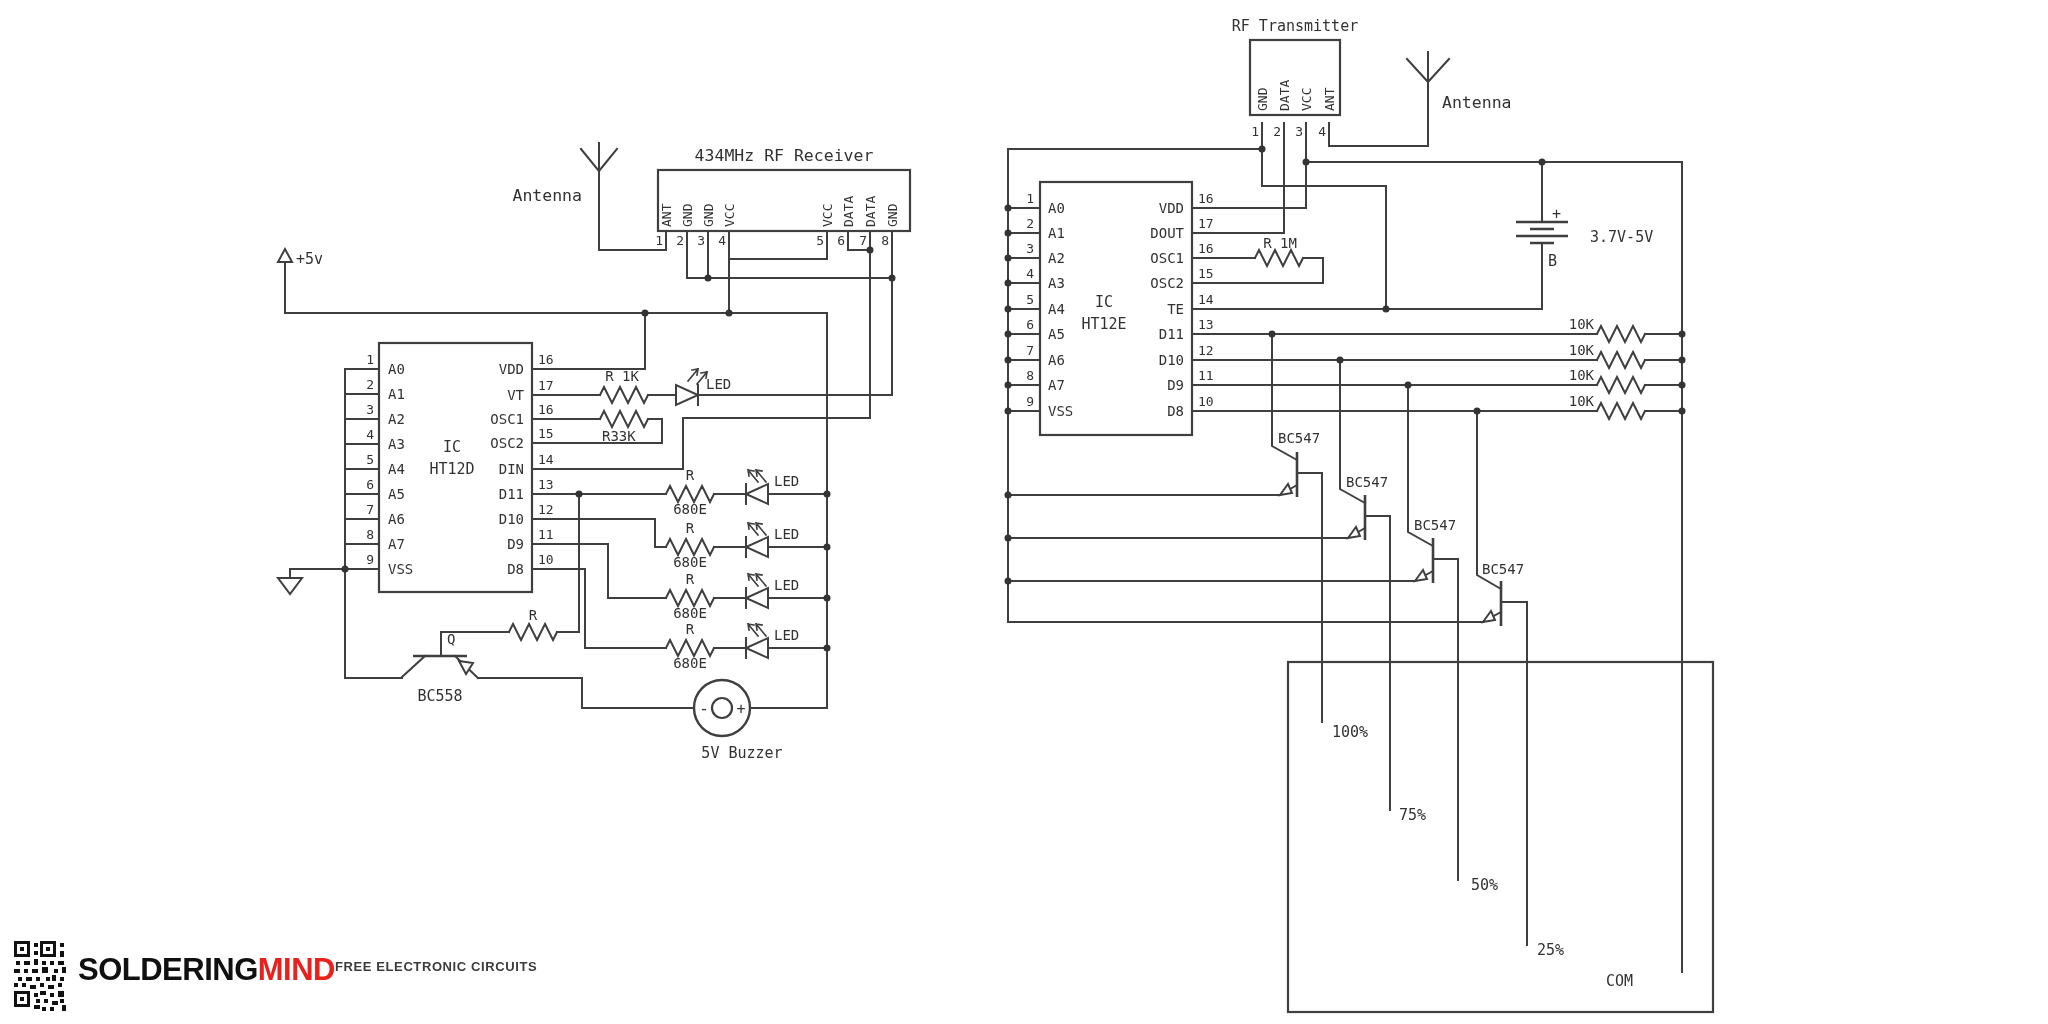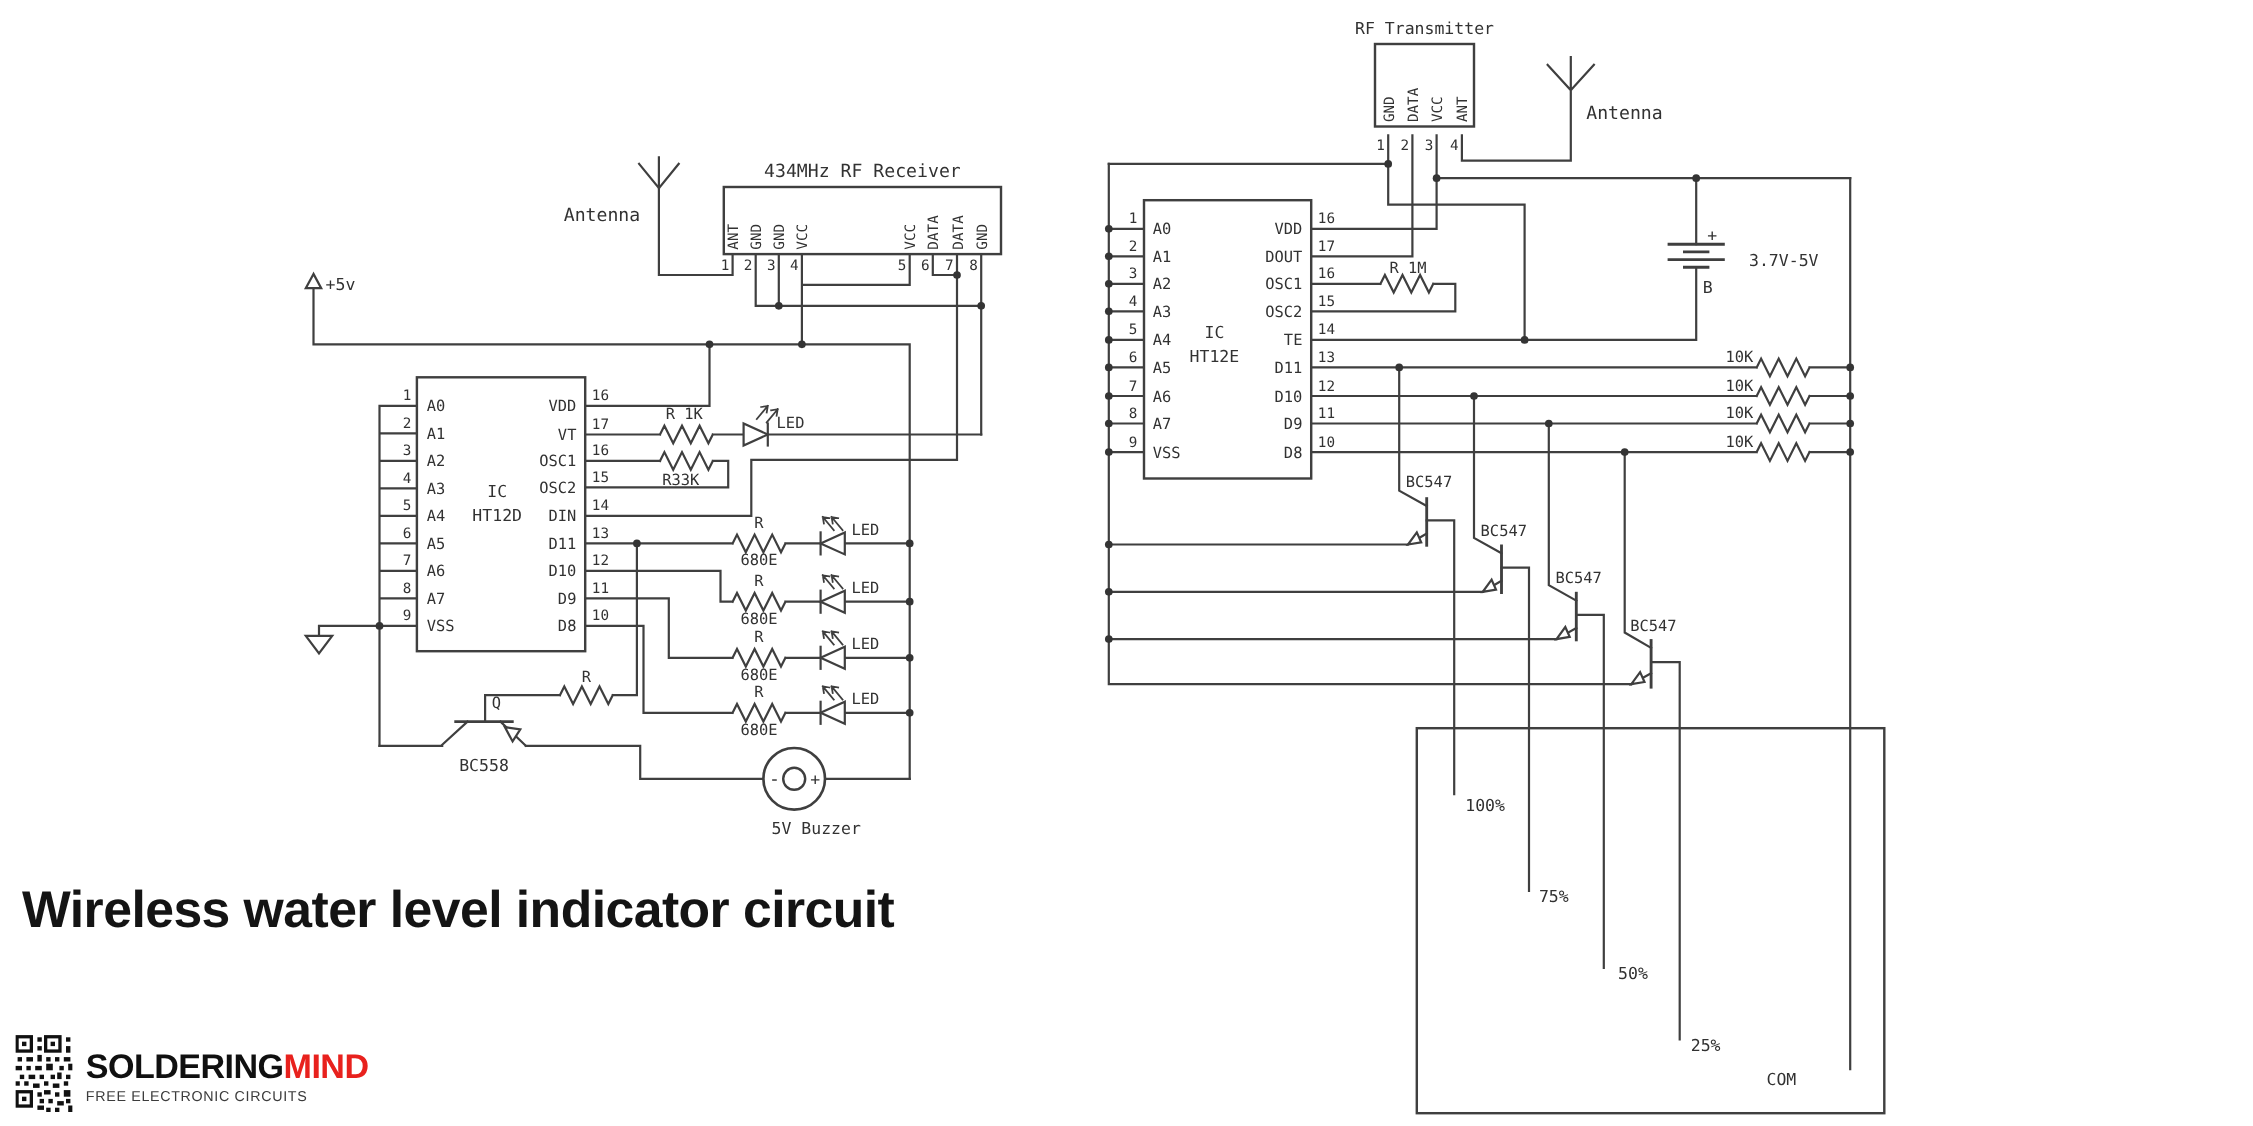--- a/index.html
+++ b/index.html
@@ -7,24 +7,24 @@
   #schematic{position:absolute;left:0;top:0;}
   .w{fill:none;stroke:#3f3f3f;stroke-width:2;stroke-linecap:square;stroke-linejoin:miter;}
   .w3{fill:none;stroke:#3f3f3f;stroke-width:2.6;}
   .box{fill:#ffffff;stroke:#3f3f3f;stroke-width:2.2;}
   .open{fill:#ffffff;stroke:#3f3f3f;stroke-width:2;}
   .dot{fill:#343434;stroke:none;}
   .sch{font-family:"DejaVu Sans Mono",monospace;fill:#323232;}
   .s13{font-size:13px;} .s14{font-size:14px;} .s15{font-size:15px;} .s16{font-size:16.5px;}
   #main-title{position:absolute;left:20px;top:795px;font-size:47px;line-height:64px;font-weight:700;color:#141414;letter-spacing:-0.5px;}
   #brand{position:absolute;left:14px;top:941px;display:flex;align-items:flex-start;gap:12px;}
-  #brand .words{display:flex;flex-direction:column;margin-top:14px;}
+  #brand .words{display:flex;flex-direction:row;margin-top:14px;}
   #brand .name{font-size:31px;font-weight:800;color:#101010;letter-spacing:-0.5px;line-height:30px;}
   #brand .name .red{color:#e8211d;}
-  #brand .tagline{font-size:13px;font-weight:400;color:#3c3c3c;letter-spacing:0.6px;margin-top:4px;}
+  #brand .tagline{font-size:13px;font-weight:700;color:#3c3c3c;letter-spacing:0.6px;margin-top:4px;}
 </style>
 </head>
 <body>
 
 <div id="stage">
 
 <svg id="schematic" width="2048" height="1024" viewBox="0 0 2048 1024">
 
   <g>
     <path class="w" d="M599,143 V250 H666 V231 M599,171 L581,149 M599,171 L617,149"></path>
@@ -355,21 +355,20 @@
     <circle class="dot" cx="1008" cy="360" r="3.5"></circle>
         <circle class="dot" cx="1008" cy="385" r="3.5"></circle>
     <circle class="dot" cx="1008" cy="411" r="3.5"></circle>
         <circle class="dot" cx="1008" cy="495" r="3.5"></circle>
     <circle class="dot" cx="1008" cy="538" r="3.5"></circle>
         <circle class="dot" cx="1008" cy="581" r="3.5"></circle>
   </g>
 </svg>
 
   <div id="main-title">
-    <div>Wireless water level indicator circuit</div>
   </div>
 
   <div id="brand">
     <svg width="52" height="70" viewBox="0 0 26 35">
       <g fill="#111">
         <rect x="0" y="0" width="8" height="8"></rect>
           <rect x="1.5" y="1.5" width="5" height="5" fill="#fff"></rect>
           <rect x="3" y="3" width="2" height="2"></rect>
         <rect x="13" y="0" width="8" height="8"></rect>
           <rect x="14.5" y="1.5" width="5" height="5" fill="#fff"></rect>

